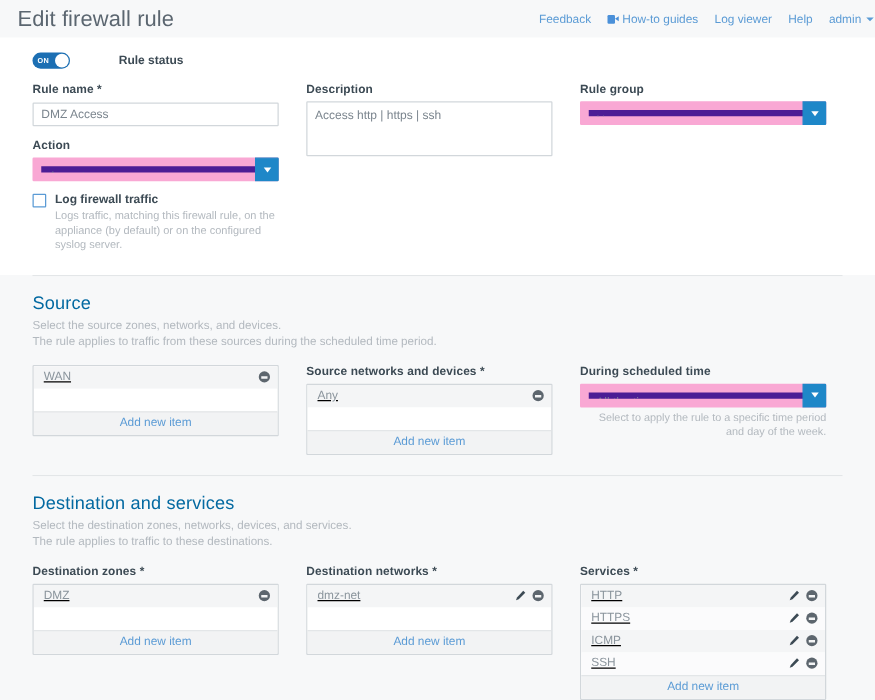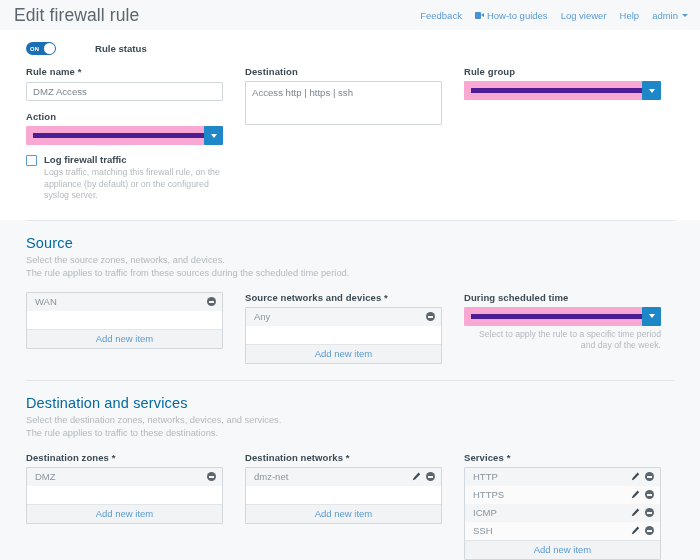--- a/index.html
+++ b/index.html
@@ -9,21 +9,21 @@
     background: #f7f8f9;
     font-family: "Liberation Sans", sans-serif;
     -webkit-font-smoothing: antialiased;
   }
   .page { position: relative; width: 700px; height: 560px; overflow: hidden; background: #f7f8f9; }
 
   
   .header {
     height: 30px;
     display: flex; align-items: center; justify-content: space-between;
-    padding: 0 12px 0 14px;
+    padding: 0 1px 0 14px;
     background: #f7f8f9;
   }
   .page-title {
     font-size: 17.5px; color: #5b6670; font-weight: 400; letter-spacing: .1px;
     white-space: nowrap;
   }
   .header-nav { display: flex; align-items: center; gap: 13px; }
   .hnav-link {
     font-size: 9.5px; color: #5b9bd5; white-space: nowrap; cursor: pointer;
     display: flex; align-items: center; gap: 3px;
@@ -87,21 +87,21 @@
   .toggle-label { font-size: 9.6px; color: #3c4a54; font-weight: bold; padding-left: 32px; }
 
   
   .check-row { display: flex; gap: 7px; margin-top: 9px; }
   .checkbox { width: 11px; height: 11px; border: 1px solid #5b9bd5; background: #fff; flex: 0 0 11px; margin-top: 1px; cursor: pointer; border-radius: 1px; }
   .check-title { font-size: 9.6px; color: #3c4a54; font-weight: bold; margin-bottom: 2px; }
   .check-desc { font-size: 8.8px; color: #b3b9bf; line-height: 11.5px; max-width: 196px; }
 
   
   .listbox { width: 100%; border: 1px solid #d2d7db; background: #fff; border-radius: 1px; overflow: hidden; }
-  .listbox .items { background: #fff; }
+  .listbox .items { background: #fff; text-decoration: underline; }
   .li {
     height: 18px; display: flex; align-items: center; justify-content: space-between;
     padding: 0 6px 0 8px; font-size: 9.5px; color: #8a949c; background: #f4f5f6;
   }
   .li.alt { background: #fbfbfc; }
   .li .acts { display: flex; align-items: center; gap: 5px; }
   .spacer-row { height: 18px; background: #fff; }
   .addnew {
     height: 19px; background: #f2f3f4; border-top: 1px solid #e3e6e8;
     display: flex; align-items: center; justify-content: center;
@@ -174,21 +174,21 @@
         <div class="check-row">
           <div class="checkbox"></div>
           <div>
             <div class="check-title">Log firewall traffic</div>
             <div class="check-desc">Logs traffic, matching this firewall rule, on the appliance (by default) or on the configured syslog server.</div>
           </div>
         </div>
       </div>
 
       <div class="col">
-        <label class="field-label">Destination</label>
+        <label class="field-label">Description</label>
         <textarea class="text-input" style="">Access http | https | ssh</textarea>
       </div>
 
       <div class="col">
         <label class="field-label">Rule group</label>
         <div class="select-wrap">
           <div class="sel-box">None</div>
           <div class="sel-btn">
               <span class="chev"></span>
             </div>

